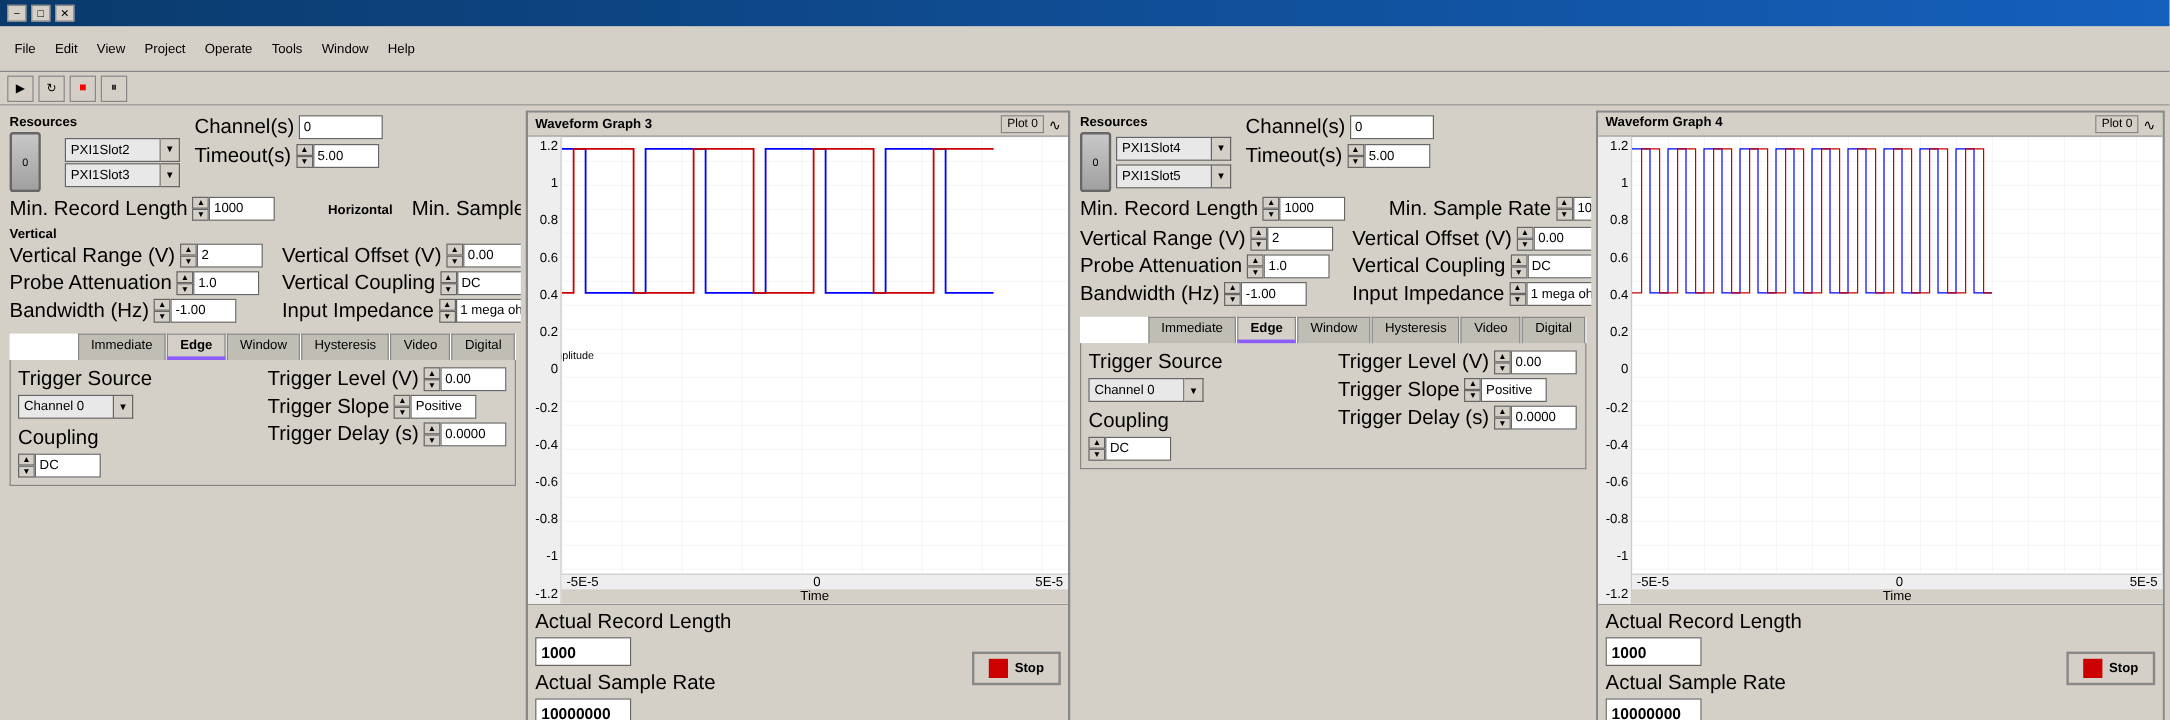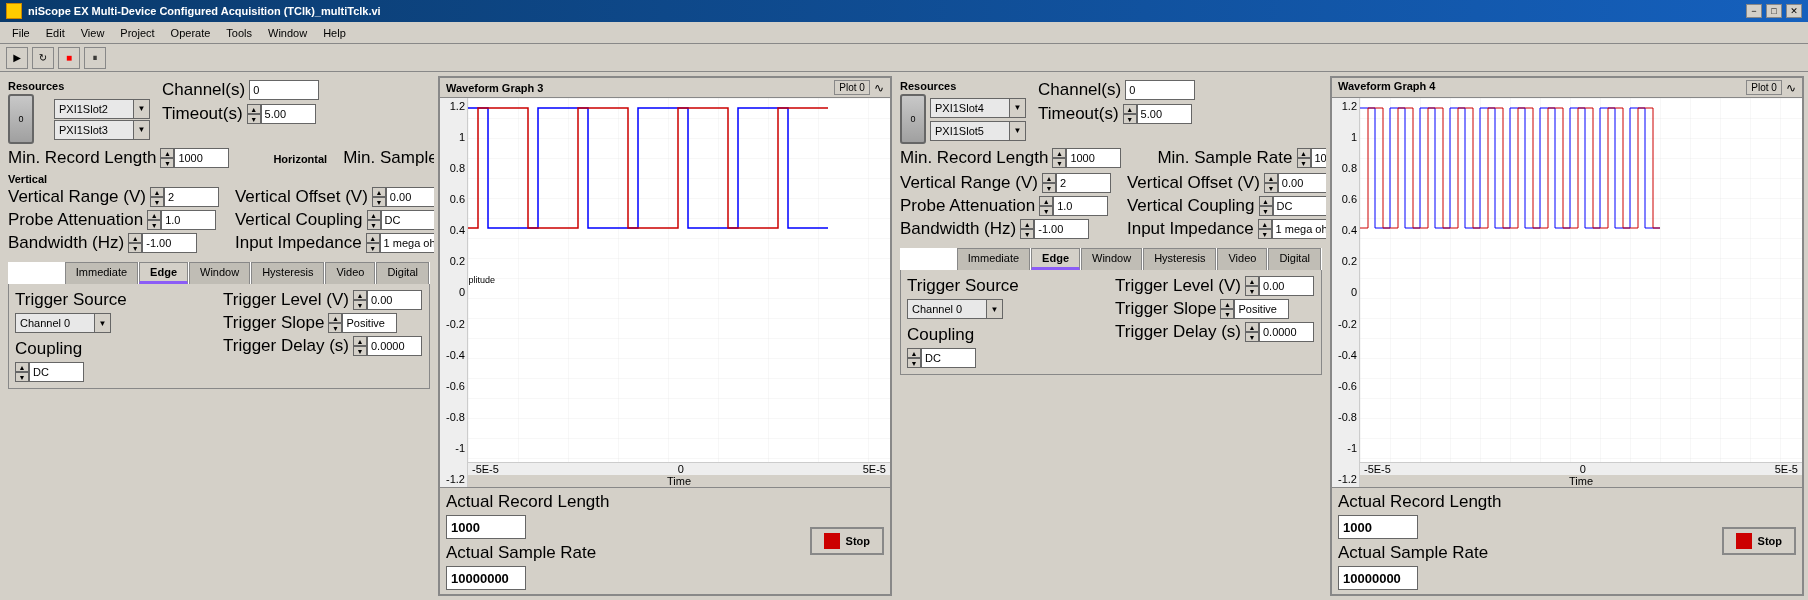--- a/index.html
+++ b/index.html
@@ -15,21 +15,21 @@
       justify-content: space-between;
     }
     .title-bar-left { display: flex; align-items: center; gap: 6px; }
     .title-bar-icon { width: 16px; height: 16px; background: #ffcc00; border: 1px solid #cc8800; }
     .title-bar-title { font-size: 11px; font-weight: bold; }
     .title-bar-controls { display: flex; gap: 4px; }
     .title-btn { width: 16px; height: 14px; background: #d4d0c8; border: 1px solid #888; font-size: 9px; display: flex; align-items: center; justify-content: center; cursor: pointer; color: #000; }
     
     .menu-bar {
       background: #d4d0c8;
-      height: 22px;
+      height: 38px;
       display: flex;
       align-items: center;
       padding: 0 4px;
       border-bottom: 1px solid #888;
     }
     .menu-item { padding: 2px 8px; cursor: pointer; font-size: 11px; }
     
     .toolbar {
       background: #d4d0c8;
       height: 28px;
@@ -200,24 +200,20 @@
       flex-direction: column;
       gap: 2px;
       padding: 4px;
       background: #d4d0c8;
     }
   </style>
 </head>
 <body>
 
 <div class="title-bar">
-  <div class="title-bar-left">
-    <div class="title-bar-icon"></div>
-    <span class="title-bar-title">niScope EX Multi-Device Configured Acquisition (TClk)_multiTclk.vi</span>
-  </div>
   <div class="title-bar-controls">
     <div class="title-btn">−</div>
     <div class="title-btn">□</div>
     <div class="title-btn">✕</div>
   </div>
 </div>
 
 <div class="menu-bar">
   <span class="menu-item">File</span>
   <span class="menu-item">Edit</span>

